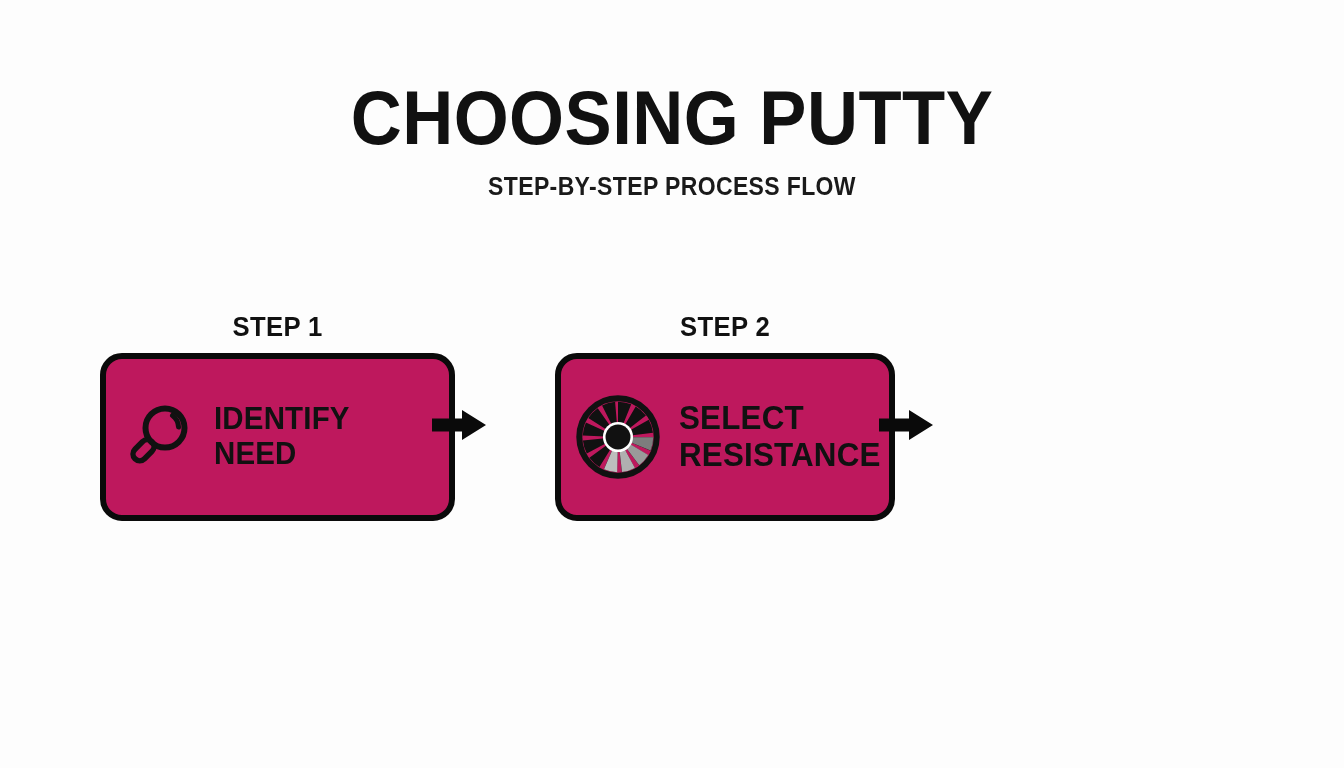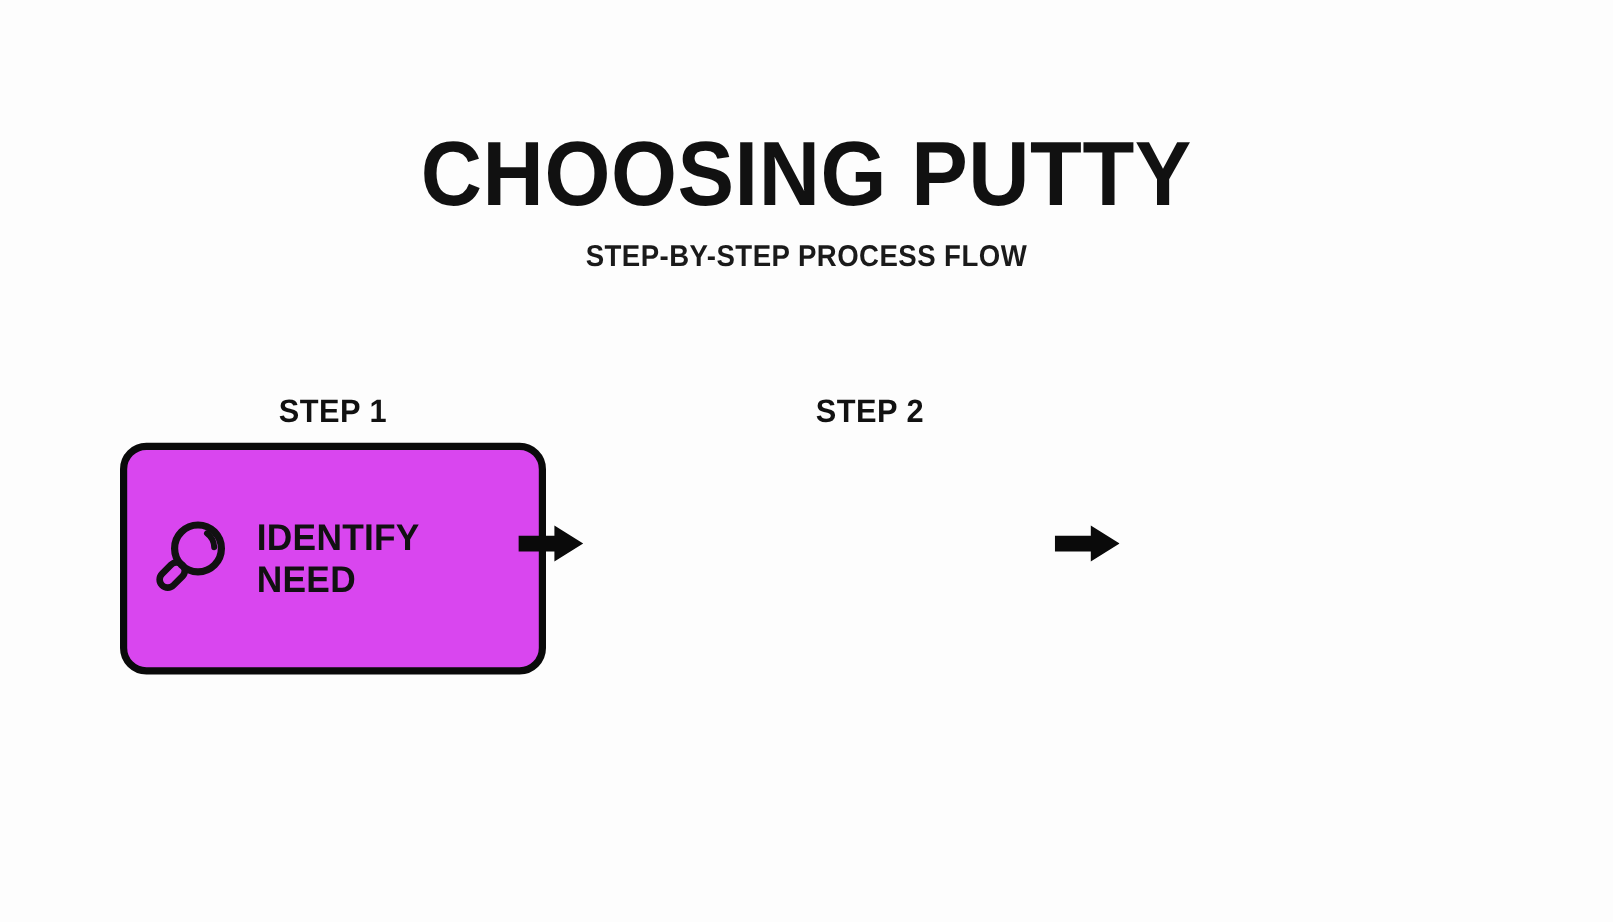--- a/index.html
+++ b/index.html
@@ -12,21 +12,20 @@
     background: #fdfdfd;
     font-family: "Liberation Sans", sans-serif;
     color: #0d0d0d;
     overflow: hidden;
     position: relative;
   }
 
   .canvas {
     position: absolute;
     inset: 0;
-    margin-top: 28px;
   }
 
   
   .header {
     position: absolute;
     top: 80px;
     left: 0;
     right: 0;
     text-align: center;
   }
@@ -54,40 +53,40 @@
   .flow {
     position: absolute;
     top: 300px;
     left: 0;
     right: 0;
     height: 230px;
   }
 
   .step {
     position: absolute;
-    top: 0;
+    top: 12px;
     padding-left: 45px;
   }
   .step-label {
     font-family: "Liberation Sans Narrow", "Liberation Sans", sans-serif;
     font-size: 27px;
     font-weight: 700;
     letter-spacing: 0.4px;
     text-align: center;
     color: #111111;
     height: 34px;
     line-height: 30px;
     transform: scaleX(0.95);
   }
   .step-box {
     margin-top: 7px;
     border: 6px solid #0a0a0a;
     border-radius: 22px;
-    background: #d946ef;
-    height: 193px;
+    background: #be185d;
+    height: 168px;
     box-sizing: border-box;
     display: flex;
     align-items: center;
     justify-content: space-between;
     gap: 18px;
     padding: 0 14px;
   }
   .step-icon {
     flex: 0 0 auto;
     display: flex;
@@ -153,20 +152,45 @@
     </div>
 
     <div class="arrow" id="arrow-1">
       <svg width="54" height="34" viewBox="0 0 54 34" aria-hidden="true">
         <path d="M0 10.5 H30 V2 L54 17 L30 32 V23.5 H0 Z" fill="#0a0a0a"></path>
       </svg>
     </div>
 
     <div class="step" id="step-2">
       <div class="step-label">STEP 2</div>
+      <div class="step-box">
+        <div class="step-icon">
+          <svg width="86" height="86" viewBox="0 0 100 100" aria-hidden="true">
+
+            <circle cx="50" cy="50" r="45" fill="none" stroke="#111111" stroke-width="7"></circle>
+
+            <g fill="none" stroke-width="26">
+
+              <circle cx="50" cy="50" r="28" stroke="#111111" stroke-dasharray="10.7 4" transform="rotate(-90 50 50)"></circle>
+            </g>
+
+            <g stroke-width="26" fill="none">
+              <circle cx="50" cy="50" r="28" stroke="#7d7d7d" stroke-dasharray="10.7 165" stroke-dashoffset="-44.0" transform="rotate(-90 50 50)"></circle>
+              <circle cx="50" cy="50" r="28" stroke="#9a9a9a" stroke-dasharray="10.7 165" stroke-dashoffset="-58.7" transform="rotate(-90 50 50)"></circle>
+              <circle cx="50" cy="50" r="28" stroke="#b0b0b0" stroke-dasharray="10.7 165" stroke-dashoffset="-73.4" transform="rotate(-90 50 50)"></circle>
+              <circle cx="50" cy="50" r="28" stroke="#bdbdbd" stroke-dasharray="10.7 165" stroke-dashoffset="-88.1" transform="rotate(-90 50 50)"></circle>
+            </g>
+
+            <circle cx="50" cy="50" r="17.5" fill="#ffffff"></circle>
+            <circle cx="50" cy="50" r="14.5" fill="#111111"></circle>
+          </svg>
+        </div>
+        <div class="step-text">SELECT
+RESISTANCE</div>
+      </div>
     </div>
 
     <div class="arrow" id="arrow-2">
       <svg width="54" height="34" viewBox="0 0 54 34" aria-hidden="true">
         <path d="M0 10.5 H30 V2 L54 17 L30 32 V23.5 H0 Z" fill="#0a0a0a"></path>
       </svg>
     </div>
 
 
   </div>

